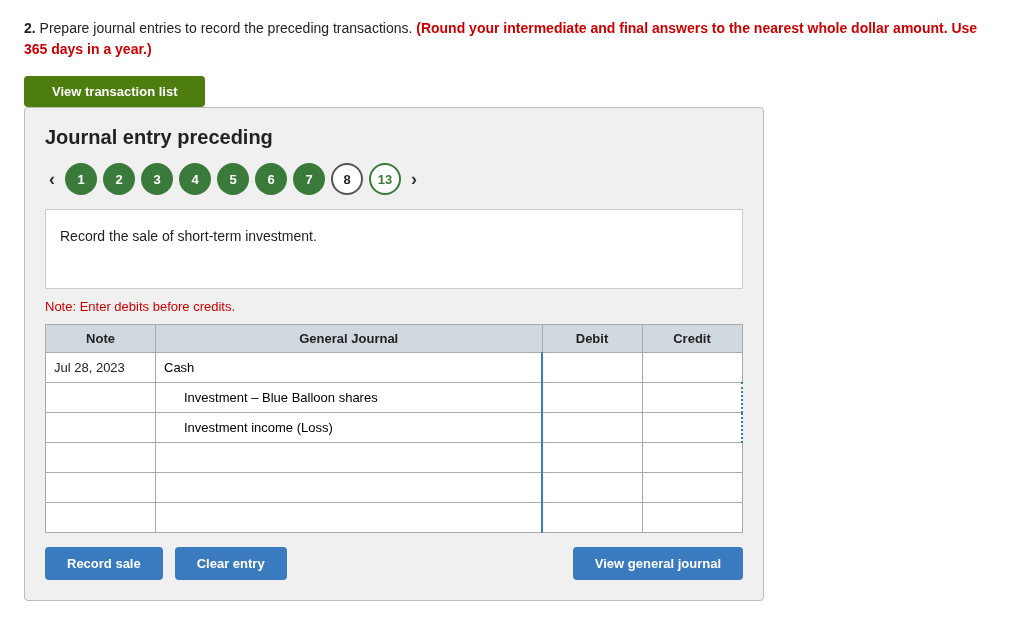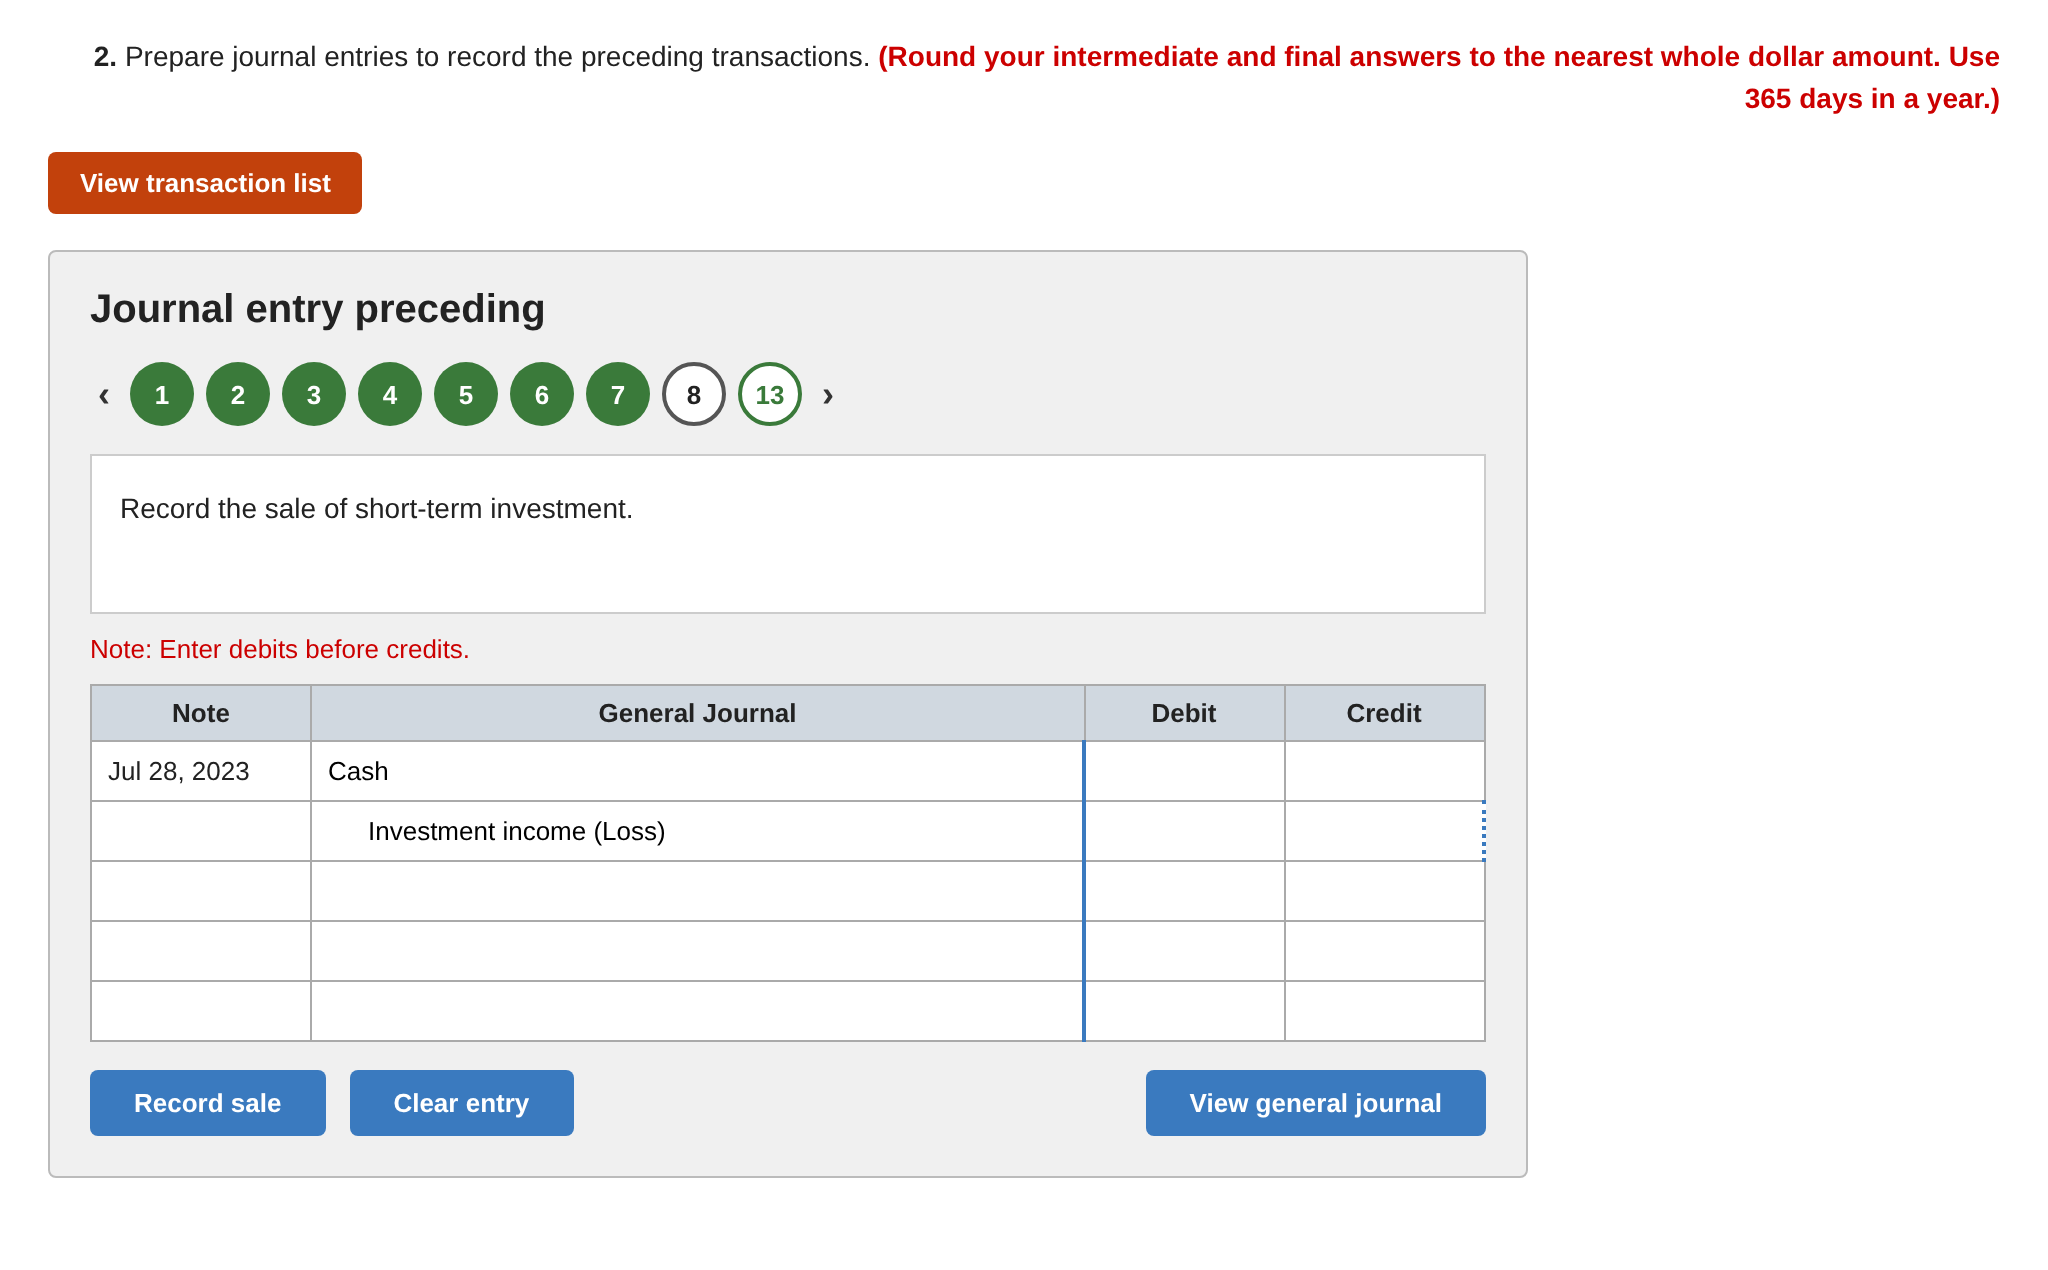--- a/index.html
+++ b/index.html
@@ -9,34 +9,32 @@
       background: #fff;
       color: #222;
       padding: 18px 24px;
       width: 1024px;
       min-height: 635px;
     }
     .question-text {
       font-size: 14px;
       margin-bottom: 16px;
       line-height: 1.5;
-      text-align: right;
     }
     .question-number { font-weight: bold; }
     .bold-red { color: #cc0000; font-weight: bold; }
     .view-btn {
-      background: #c2410c;
+      background: #4d7c0f;
       color: #fff;
       border: none;
       border-radius: 4px;
-      padding: 8px 16px;
-      font-size: 13px;
-      font-weight: bold;
-      cursor: pointer;
-      margin-bottom: 18px;
+      padding: 8px 28px;
+      font-size: 13px;
+      font-weight: bold;
+      cursor: pointer;
       display: inline-block;
     }
     .worksheet-box {
       border: 1px solid #bbb;
       background: #f0f0f0;
       border-radius: 4px;
       padding: 18px 20px 20px 20px;
       max-width: 740px;
     }
     .worksheet-title {
@@ -196,20 +194,26 @@
     </thead>
     <tbody>
       <tr>
         <td>Jul 28, 2023</td>
         <td><input type="text" style="border: none; outline: none; width: 100%; font-size: 13px;" value="Cash"></td>
         <td class="td-blue-left"><input type="text" style="border: none; outline: none; width: 100%; font-size: 13px;" value=""></td>
         <td><input type="text" style="border: none; outline: none; width: 100%; font-size: 13px;" value=""></td>
       </tr>
       <tr>
         <td></td>
+        <td><input type="text" style="border: none; outline: none; width: 100%; font-size: 13px; padding-left: 20px;" value="Investment – Blue Balloon shares"></td>
+        <td class="td-blue-left"><input type="text" style="border: none; outline: none; width: 100%; font-size: 13px;" value=""></td>
+        <td class="td-dotted-right"><input type="text" style="border: none; outline: none; width: 100%; font-size: 13px;" value=""></td>
+      </tr>
+      <tr>
+        <td></td>
         <td><input type="text" style="border: none; outline: none; width: 100%; font-size: 13px; padding-left: 20px;" value="Investment income (Loss)"></td>
         <td class="td-blue-left"><input type="text" style="border: none; outline: none; width: 100%; font-size: 13px;" value=""></td>
         <td class="td-dotted-right"><input type="text" style="border: none; outline: none; width: 100%; font-size: 13px;" value=""></td>
       </tr>
       <tr>
         <td></td>
         <td><input type="text" style="border: none; outline: none; width: 100%; font-size: 13px;" value=""></td>
         <td class="td-blue-left"><input type="text" style="border: none; outline: none; width: 100%; font-size: 13px;" value=""></td>
         <td><input type="text" style="border: none; outline: none; width: 100%; font-size: 13px;" value=""></td>
       </tr>

